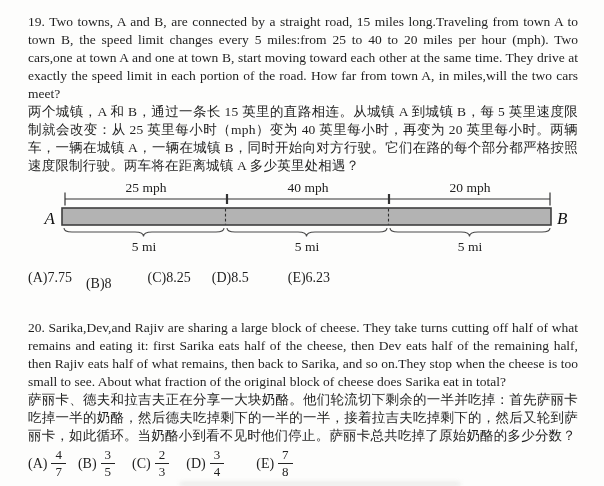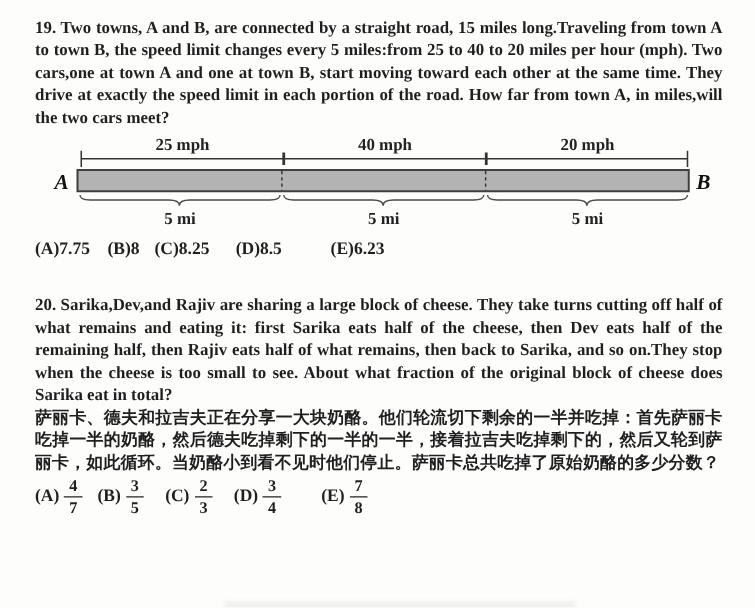--- a/index.html
+++ b/index.html
@@ -6,21 +6,20 @@
   body{
     width:604px;height:486px;
     background:#fdfdfc;
     font-family:"Liberation Serif","DejaVu Serif",serif;
     color:#1f1f1f;
     overflow:hidden;
     position:relative;
   }
   .page{
     padding:13px 26px 0 28px;
-    font-weight:bold;
   }
   .para{
     margin:0;
     font-size:13.5px;
     line-height:18px;
     text-align:justify;
     text-justify:inter-word;
   }
   .para.zh{ letter-spacing:0.2px; }
 
@@ -45,22 +44,22 @@
 
   
   .choices{
     display:flex;
     align-items:center;
     margin:7px 0 0 0;
     font-size:14px;
   }
   .choices .choice{ white-space:nowrap; }
   #p19-choices .choice:nth-child(1){ margin-left:0; }
-  #p19-choices .choice:nth-child(2){ margin-left:14px; }
-  #p19-choices .choice:nth-child(3){ margin-left:12px; }
+  #p19-choices .choice:nth-child(2){ margin-left:14px;margin-top:12px; }
+  #p19-choices .choice:nth-child(3){ margin-left:36px; }
   #p19-choices .choice:nth-child(4){ margin-left:21px;text-align:center; }
   #p19-choices .choice:nth-child(5){ margin-left:39px; }
 
   #p20-choices{ margin-top:3px; }
   #p20-choices .choice{
     display:inline-flex;
     align-items:center;
   }
   #p20-choices .choice:nth-child(1){ margin-left:0; }
   #p20-choices .choice:nth-child(2){ margin-left:12px; }
@@ -94,20 +93,21 @@
     opacity:.8;
   }
 </style>
 </head>
 <body>
 
 <div class="page">
 
   <section>
     <p class="para">19. Two towns, A and B, are connected by a straight road, 15 miles long.Traveling from town A to town B, the speed limit changes every 5 miles:from 25 to 40 to 20 miles per hour (mph). Two cars,one at town A and one at town B, start moving toward each other at the same time. They drive at exactly the speed limit in each portion of the road. How far from town A, in miles,will the two cars meet?</p>
+    <p class="para zh">两个城镇，A 和 B，通过一条长 15 英里的直路相连。从城镇 A 到城镇 B，每 5 英里速度限制就会改变：从 25 英里每小时（mph）变为 40 英里每小时，再变为 20 英里每小时。两辆车，一辆在城镇 A，一辆在城镇 B，同时开始向对方行驶。它们在路的每个部分都严格按照速度限制行驶。两车将在距离城镇 A 多少英里处相遇？</p>
 
     <div class="diagram-wrap">
       <svg width="604" height="78" viewBox="0 0 604 78">
 
         <g stroke="#333" stroke-width="1.2">
           <line x1="65" y1="20" x2="550" y2="20"></line>
           <line x1="65" y1="13.5" x2="65" y2="26.5"></line>
           <line x1="550" y1="13.5" x2="550" y2="26.5"></line>
           <line x1="227" y1="15" x2="227" y2="25" stroke-width="2.2"></line>
           <line x1="389" y1="15" x2="389" y2="25" stroke-width="2.2"></line>

